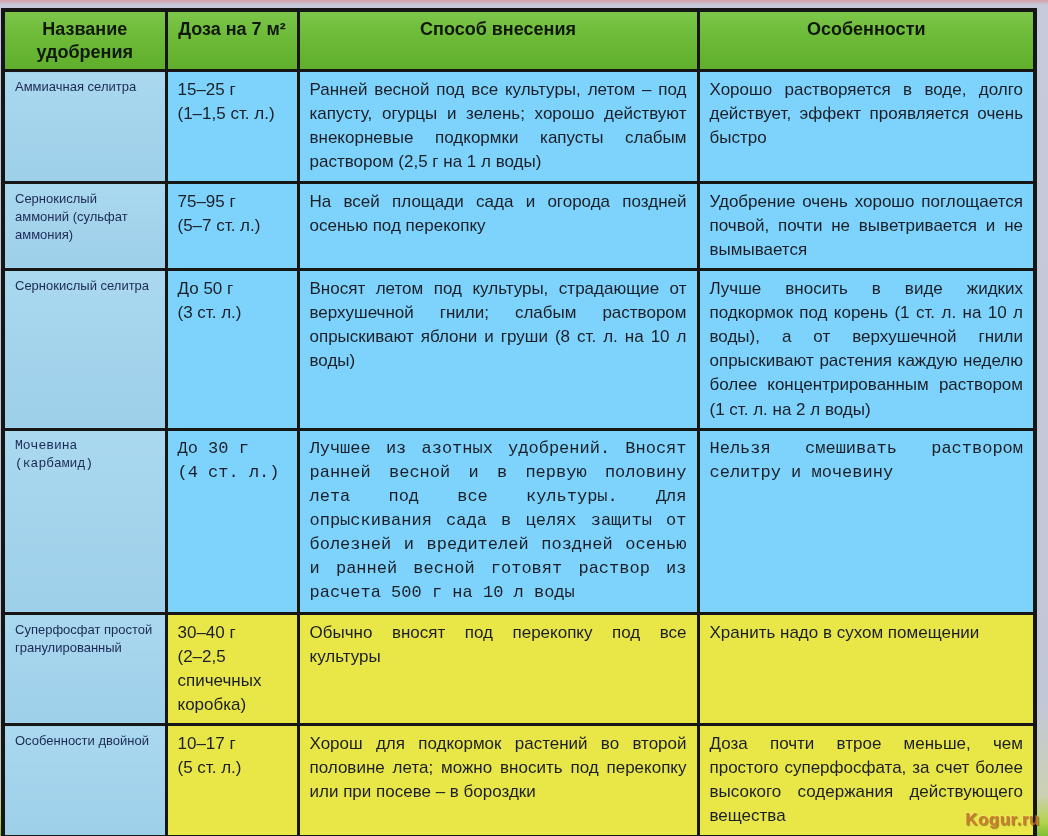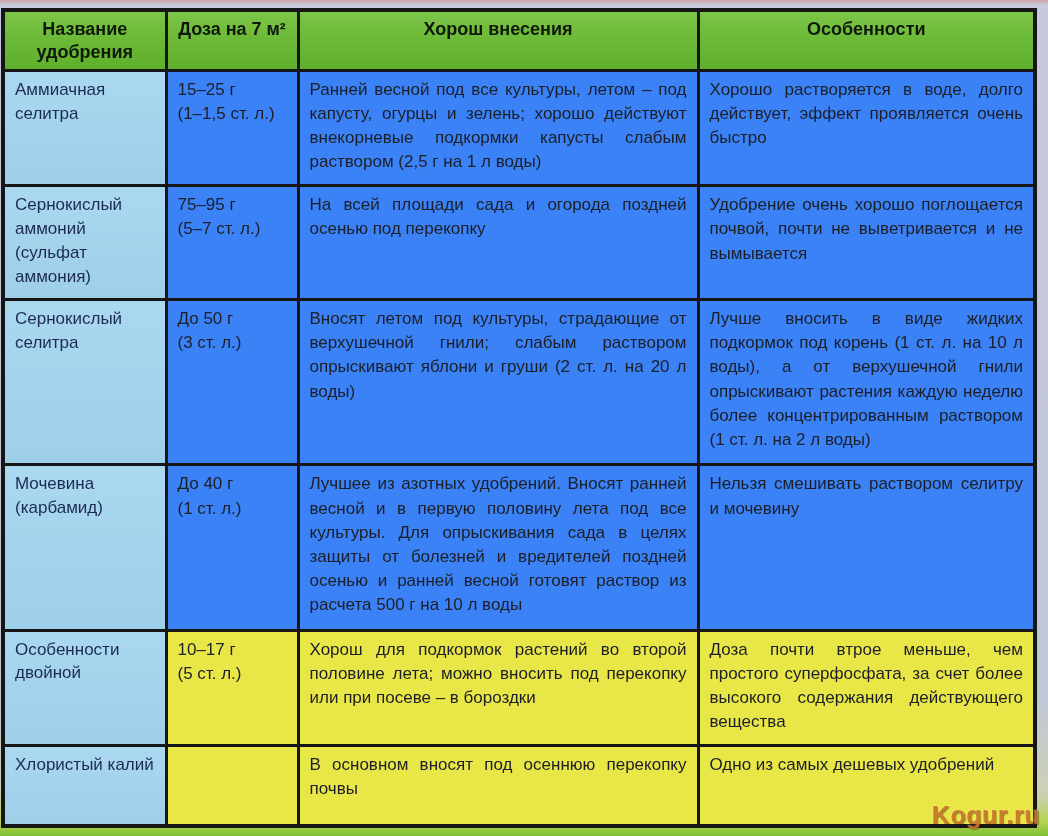--- a/index.html
+++ b/index.html
@@ -39,46 +39,46 @@
     font-weight: bold;
     text-align: center;
     vertical-align: middle;
     height: 54px;
     padding: 4px 8px;
     line-height: 1.25;
   }
   td.c-name {
     background: linear-gradient(180deg, #a9d8ef 0%, #9ecfe9 100%);
     color: #1c2a55;
-    font-size: 17px;
+    font-size: 13px;
     line-height: 1.4;
   }
   td.c-dose, td.c-method, td.c-feat {
-    background: #3b82f6;
+    background: #7dd3fc;
     color: #1c1f27;
     font-size: 17px;
     line-height: 1.42;
   }
   tbody tr:nth-child(n+5) td.c-dose,
   tbody tr:nth-child(n+5) td.c-method,
   tbody tr:nth-child(n+5) td.c-feat { background: #e9e748; }
   td.c-method, td.c-feat { text-align: justify; margin-left: 28px; }
   tbody tr:nth-child(1) { height: 103px; }
   tbody tr:nth-child(2) { height: 75px; }
   tbody tr:nth-child(3) { height: 144px; }
-  tbody tr:nth-child(4) { height: 153px; }
+  tbody tr:nth-child(4) { height: 153px; font-family: Liberation Mono, monospace; }
   tbody tr:nth-child(5) { height: 79px; }
   tbody tr:nth-child(6) { height: 78px; }
   tbody tr:nth-child(7) { height: 56px; }
   tbody tr:nth-child(8) { height: 81px; }
   .dose-line { display: block; }
   .watermark {
     position: absolute;
     right: 8px; bottom: 6px;
-    font-size: 25px;
+    font-size: 17px;
     font-weight: bold;
     color: #c8762b;
     text-shadow: 1px 1px 1px rgba(70, 35, 10, 0.55), -1px -1px 0 rgba(255,240,180,0.25);
     letter-spacing: 0.5px;
     opacity: 0.92;
   }
 </style>
 </head>
 <body>
 
@@ -87,21 +87,21 @@
     <colgroup>
       <col style="width:163px">
       <col style="width:132px">
       <col style="width:400px">
       <col style="width:337px">
     </colgroup>
     <thead>
       <tr>
         <th>Название удобрения</th>
         <th>Доза на 7 м²</th>
-        <th>Хорош внесения</th>
+        <th>Способ внесения</th>
         <th>Особенности</th>
       </tr>
     </thead>
     <tbody>
       <tr>
         <td class="c-name">Аммиачная селитра</td>
         <td class="c-dose">
           <span class="dose-line">15–25 г</span>
           <span class="dose-line">(1–1,5 ст. л.)</span>
         </td>
@@ -116,31 +116,40 @@
         </td>
         <td class="c-method">На всей площади сада и огорода поздней осенью под перекопку</td>
         <td class="c-feat">Удобрение очень хорошо поглощается почвой, почти не выветривается и не вымывается</td>
       </tr>
       <tr>
         <td class="c-name">Сернокислый селитра</td>
         <td class="c-dose">
           <span class="dose-line">До 50 г</span>
           <span class="dose-line">(3 ст. л.)</span>
         </td>
-        <td class="c-method">Вносят летом под культуры, страдающие от верхушечной гнили; слабым раствором опрыскивают яблони и груши (2 ст. л. на 20 л воды)</td>
+        <td class="c-method">Вносят летом под культуры, страдающие от верхушечной гнили; слабым раствором опрыскивают яблони и груши (8 ст. л. на 10 л воды)</td>
         <td class="c-feat">Лучше вносить в виде жидких подкормок под корень (1 ст. л. на 10 л воды), а от верхушечной гнили опрыскивают растения каждую неделю более концентрированным раствором (1 ст. л. на 2 л воды)</td>
       </tr>
       <tr>
         <td class="c-name">Мочевина (карбамид)</td>
         <td class="c-dose">
-          <span class="dose-line">До 40 г</span>
-          <span class="dose-line">(1 ст. л.)</span>
+          <span class="dose-line">До 30 г</span>
+          <span class="dose-line">(4 ст. л.)</span>
         </td>
         <td class="c-method">Лучшее из азотных удобрений. Вносят ранней весной и в первую половину лета под все культуры. Для опрыскивания сада в целях защиты от болезней и вредителей поздней осенью и ранней весной готовят раствор из расчета 500 г на 10 л воды</td>
         <td class="c-feat">Нельзя смешивать раствором селитру и мочевину</td>
+      </tr>
+      <tr>
+        <td class="c-name">Суперфосфат простой гранулированный</td>
+        <td class="c-dose">
+          <span class="dose-line">30–40 г</span>
+          <span class="dose-line">(2–2,5 спичечных коробка)</span>
+        </td>
+        <td class="c-method">Обычно вносят под перекопку под все культуры</td>
+        <td class="c-feat">Хранить надо в сухом помещении</td>
       </tr>
       <tr>
         <td class="c-name">Особенности двойной</td>
         <td class="c-dose">
           <span class="dose-line">10–17 г</span>
           <span class="dose-line">(5 ст. л.)</span>
         </td>
         <td class="c-method">Хорош для подкормок растений во второй половине лета; можно вносить под перекопку или при посеве – в бороздки</td>
         <td class="c-feat">Доза почти втрое меньше, чем простого суперфосфата, за счет более высокого содержания действующего вещества</td>
       </tr>

